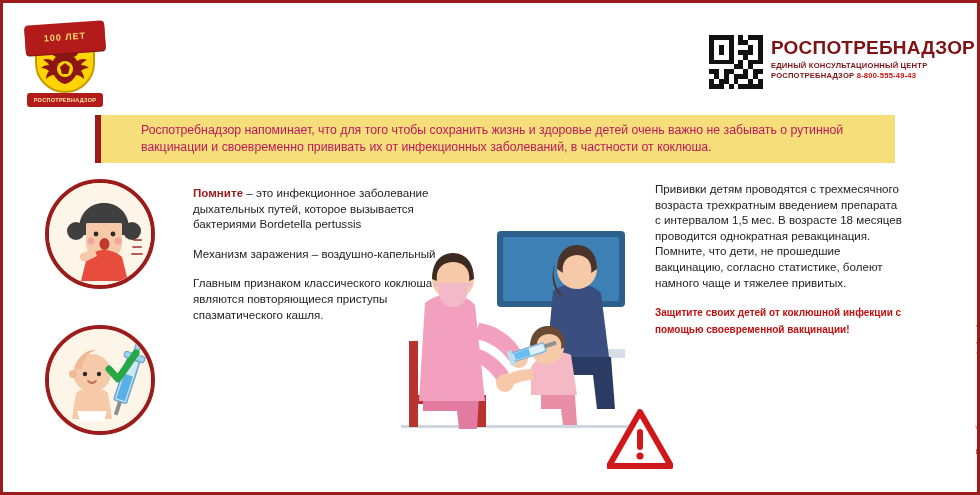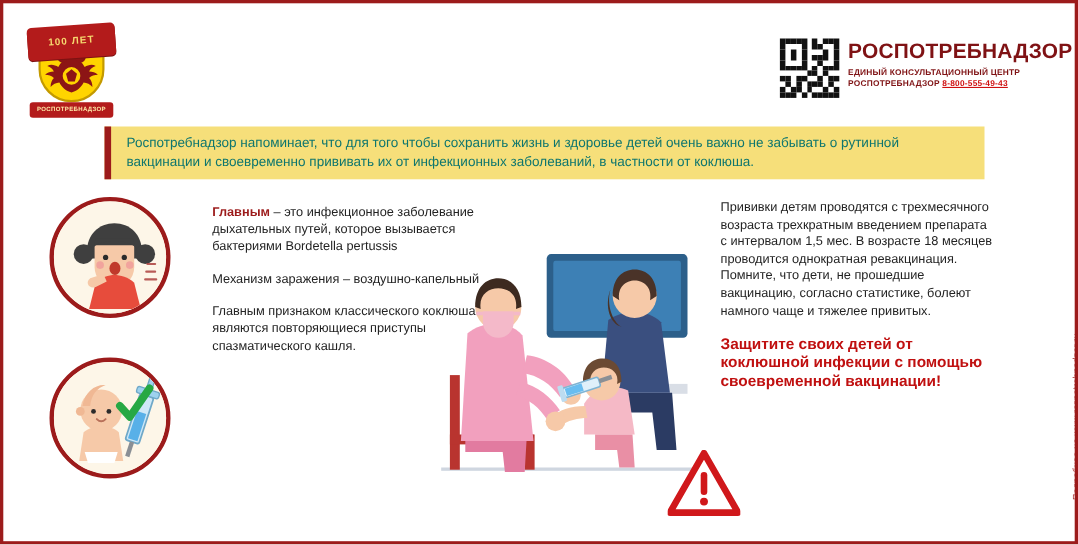--- a/index.html
+++ b/index.html
@@ -75,49 +75,49 @@
 
   .rpn-name {
     position: absolute; left: 62px; top: 2px;
     color: #7f1214; font-size: 19px; font-weight: bold; letter-spacing: .2px;
   }
   .rpn-sub {
     position: absolute; left: 62px; top: 26px;
     color: #7f1214; font-size: 7.6px; font-weight: bold; line-height: 10px;
     letter-spacing: .2px;
   }
-  .rpn-phone { color: #cf1010; font-weight: bold; text-decoration: underline; }
+  .rpn-phone { color: #cf1010; font-weight: bold; }
 
   
   .callout {
     position: absolute; left: 92px; top: 112px; width: 800px; height: 48px;
     background: #f6df7a;
     border-left: 6px solid #9c1b1b;
     padding: 7px 14px 0 14px;
   }
   .callout p {
-    color: #0f766e; font-size: 12.3px; line-height: 17px;
+    color: #be185d; font-size: 12.3px; line-height: 17px; margin-left: 26px;
   }
 
   
   .circle {
     position: absolute; width: 110px; height: 110px; border-radius: 50%;
     border: 4px solid #9c1b1b; background: #fdf6e8; overflow: hidden;
   }
   .circle.one { left: 42px; top: 176px; }
   .circle.two { left: 42px; top: 322px; }
 
   
   .col-mid { position: absolute; left: 190px; top: 182px; width: 252px; }
   .col-mid p { font-size: 11.6px; line-height: 15.6px; color: #232323; margin-bottom: 14px; }
   .kw { color: #9c1b1b; font-weight: bold; }
 
   .col-right { position: absolute; left: 652px; top: 178px; width: 248px; }
   .col-right p { font-size: 11.6px; line-height: 15.6px; color: #232323; margin-bottom: 14px; }
-  .col-right p.cta { color: #c01010; font-weight: bold; font-size: 14px; line-height: 17px; }
+  .col-right p.cta { color: #c01010; font-weight: bold; font-size: 10px; line-height: 17px; }
 
   
   .illo { position: absolute; left: 398px; top: 196px; width: 246px; height: 282px; }
 
   
   .warn { position: absolute; left: 604px; top: 406px; width: 66px; height: 60px; }
 
   
   .side-text {
     position: absolute; right: 3px; top: 300px;
@@ -351,21 +351,21 @@
         <rect x="74" y="12" width="5" height="13" fill="#9ed2ee" stroke="#6fa8c8" stroke-width="1.2"></rect>
         <rect x="74.5" y="74" width="4" height="14" fill="#8a8f95"></rect>
       </g>
 
       <path d="M60 40 l9 10 18 -26" stroke="#27a844" stroke-width="7" fill="none" stroke-linecap="round" stroke-linejoin="round"></path>
     </svg>
   </div>
 
   <div class="col-mid">
     <p>
-      <span class="kw">Главным</span><span> – это инфекционное заболевание дыхательных путей, которое вызывается бактериями Bordetella pertussis</span>
+      <span class="kw">Помните</span><span> – это инфекционное заболевание дыхательных путей, которое вызывается бактериями Bordetella pertussis</span>
     </p>
     <p>Механизм заражения – воздушно-капельный</p>
     <p>Главным признаком классического коклюша являются повторяющиеся приступы спазматического кашля.</p>
   </div>
 
   <div class="illo">
     <svg viewBox="0 0 246 282" width="246" height="282">
 
       <rect x="96" y="32" width="128" height="76" rx="4" fill="#2c5f8a"></rect>
       <rect x="102" y="38" width="116" height="64" rx="2" fill="#3d80b5"></rect>

